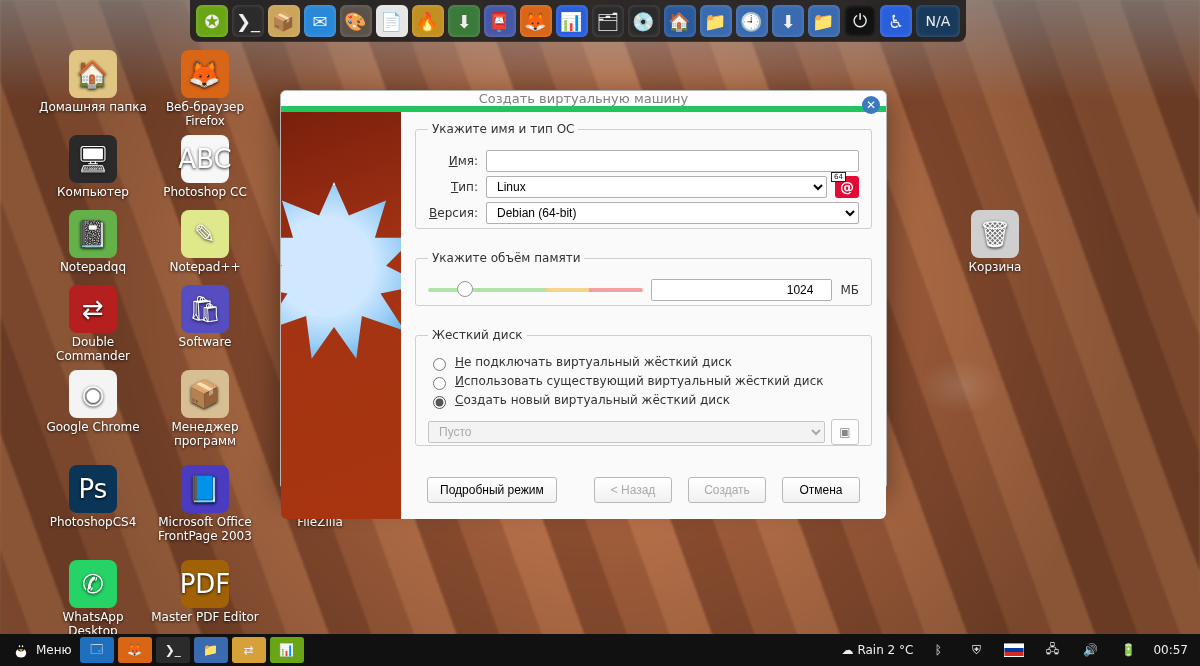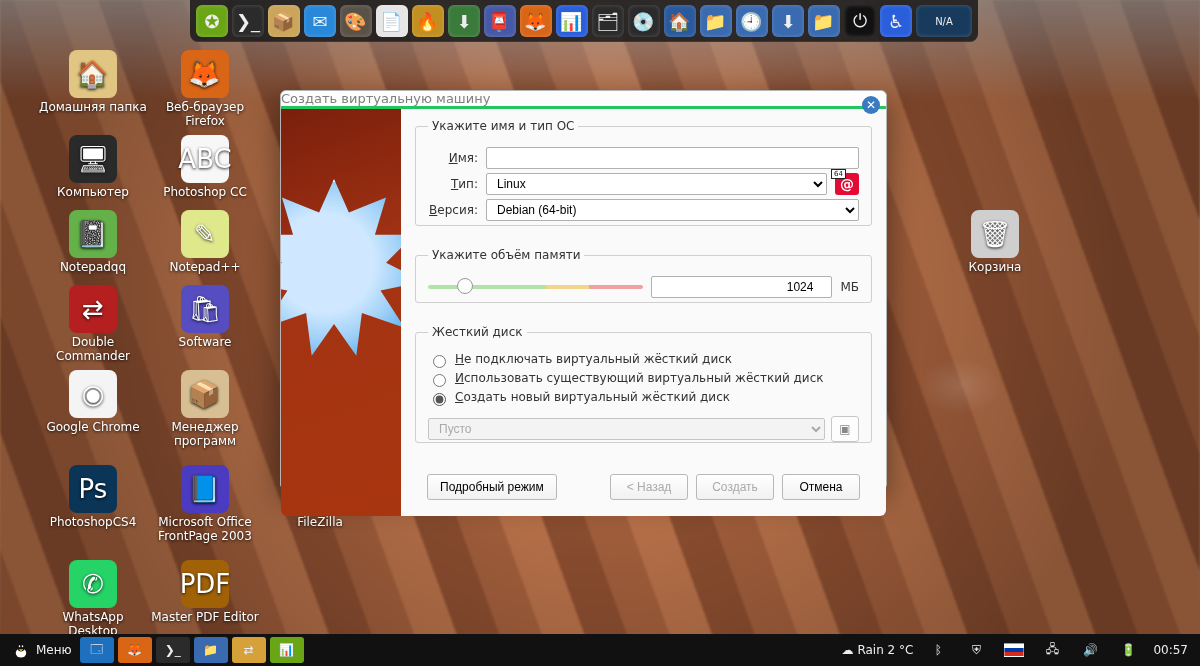--- a/index.html
+++ b/index.html
@@ -77,22 +77,22 @@
     left: 280px; top: 90px;
     width: 605px; height: 398px;
     background: #ffffff;
     border: 1px solid #b5b5b5;
     border-radius: 6px;
     box-shadow: 0 10px 30px rgba(0,0,0,0.45);
     display: flex; flex-direction: column;
   }
   .dlg-titlebar {
     height: 28px;
-    border-bottom: 3px solid #22c55e;
-    display: flex; align-items: center; justify-content: flex-start;
+    border-bottom: 6px solid #22c55e;
+    display: flex; align-items: center; justify-content: center;
     color: #808080;
     font-size: 13px;
     position: relative;
     border-radius: 6px 6px 0 0;
     background: #fdfdfd;
   }
   .dlg-close {
     position: absolute; right: 6px; top: 5px;
     width: 18px; height: 18px;
     border-radius: 50%;
@@ -180,21 +180,21 @@
   .radio-row input { accent-color: #555; }
   .hd-exist { display: flex; gap: 6px; margin-top: 10px; align-items: center;}
   .hd-browse {
     width: 26px; height: 24px;
     border: 1px solid #c7c7c7; border-radius: 3px;
     background: #fdfdfd;
     display: flex; align-items: center; justify-content: center;
     color: #888;
   }
   .dlg-buttons {
-    display: flex; gap: 8px; justify-content: space-between;
+    display: flex; gap: 16px; justify-content: space-between;
     padding: 8px 12px; border-top: 1px solid transparent;
     margin-top: auto;
   }
   .btn {
     min-width: 78px; height: 26px; padding: 0 12px;
     border: 1px solid #b8b8b8; border-radius: 3px;
     background: linear-gradient(#ffffff,#f1f1f1);
     font-size: 12px; cursor: pointer;
   }
   .btn:disabled, .btn.disabled { color: #aaa; cursor: default; }
@@ -316,21 +316,21 @@
     <div class="dock-item" style="background: rgb(42, 95, 220);">📊</div>
     <div class="dock-item" style="background: rgb(43, 43, 43);">🗂</div>
     <div class="dock-item" style="background: rgb(43, 43, 43);">💿</div>
     <div class="dock-item" style="background: rgb(42, 90, 155);">🏠</div>
     <div class="dock-item" style="background: rgb(58, 106, 175);">📁</div>
     <div class="dock-item" style="background: rgb(58, 106, 175);">🕘</div>
     <div class="dock-item" style="background: rgb(58, 106, 175);">⬇</div>
     <div class="dock-item" style="background: rgb(58, 106, 175);">📁</div>
     <div class="dock-item" style="background: rgb(17, 17, 17);">⏻</div>
     <div class="dock-item" style="background: rgb(42, 95, 220);">♿</div>
-    <div class="dock-item" style="background: rgb(24, 58, 92); font-size: 10px; width: 56px;">N/A</div>
+    <div class="dock-item" style="background: rgb(24, 58, 92); font-size: 14px; width: 44px;">N/A</div>
   </div>
 
 <div class="dialog">
   <div class="dlg-titlebar">
     <span>Создать виртуальную машину</span>
     <div class="dlg-close">✕</div>
   </div>
   <div class="dlg-body">
     <div class="dlg-sidebar">
       <div class="burst"></div>

